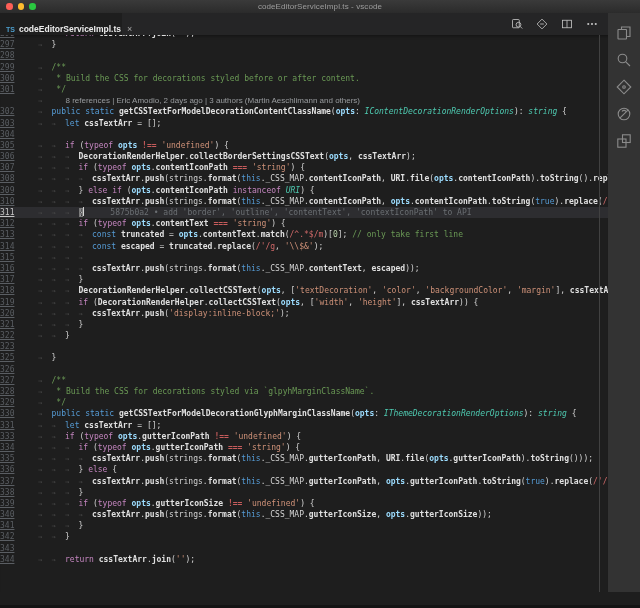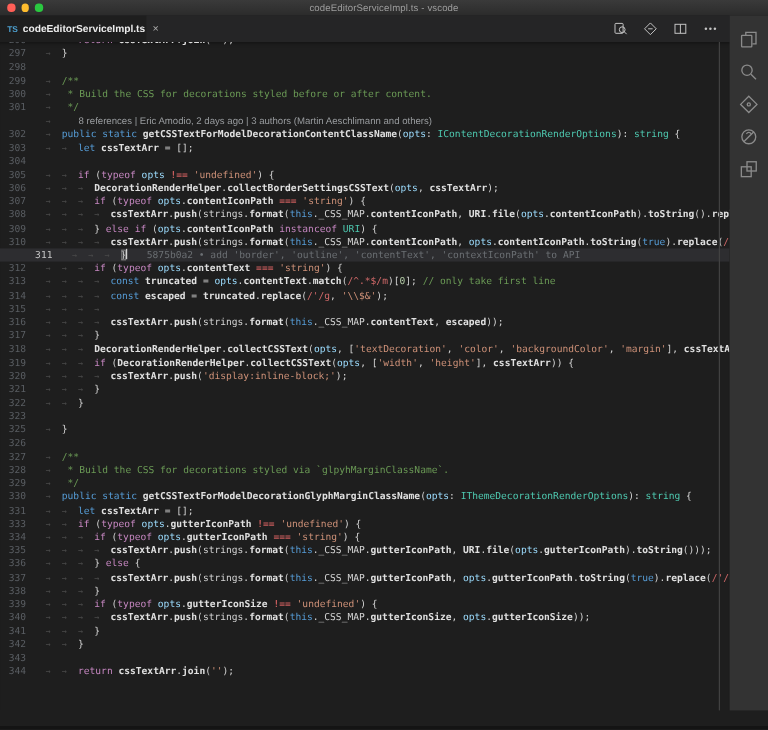--- a/index.html
+++ b/index.html
@@ -13,50 +13,50 @@
     background:linear-gradient(#3a3a3a,#2b2b2b); display:flex; align-items:center; }
   .traffic { display:flex; gap:5px; margin-left:6px; }
   .tl { width:6.5px; height:6.5px; border-radius:50%; }
   .tl.r { background:#ff5f57; } .tl.y { background:#febc2e; } .tl.g { background:#2ac840; }
   .title-text { position:absolute; left:0; right:0; text-align:center; font-size:8px;
     color:#9d9d9d; letter-spacing:.1px; }
 
   
   .tabbar { position:absolute; top:13px; left:0; width:608px; height:22px; background:#252526;
     display:flex; align-items:stretch; }
-  .tab { width:122px; background:#1e1e1e; display:flex; align-items:flex-end; gap:4px;
+  .tab { width:122px; background:#1e1e1e; display:flex; align-items:center; gap:4px;
     padding:16px 6px; }
   .ts-badge { font-size:7px; font-weight:bold; color:#4d9fce; }
   .tab-label { font-size:8.5px; font-weight:bold; color:#ededed; white-space:nowrap; }
   .tab-close { font-size:9px; color:#a6a6a6; margin-left:2px; }
   .tab-actions { margin-left:auto; display:flex; align-items:center; gap:12px; padding-right:10px; }
   .tab-actions .act { width:13px; height:13px; display:flex; align-items:center;
     justify-content:center; color:#c5c5c5; }
 
   
   .editor { position:absolute; top:35px; left:0; width:608px; height:557px; overflow:hidden;
     background:#1e1e1e; box-shadow:inset 0 4px 4px -4px rgba(0,0,0,.6); }
   .editor-content { position:absolute; top:-7px; left:0; width:608px; }
   .row { display:flex; height:11.2px; line-height:11.2px; white-space:pre; overflow:hidden;
     font-family:"DejaVu Sans Mono","Liberation Mono",monospace; font-size:8px; }
-  .row.cur { background:#2d2d30;padding-left:22px; }
-  .ln { flex:0 0 38px; text-align:center; padding-right:9px; color:#5a5e63; font-size:8px; }
+  .row.cur { background:#2d2d30; }
+  .ln { flex:0 0 38px; text-align:left; padding-right:9px; color:#5a5e63; font-size:8px;text-decoration:underline; }
   .row.cur .ln { color:#c6c6c6; }
   .code { flex:1; overflow:hidden; }
   .tabchar { display:inline-block; width:13.5px; color:#4a4a4a; font-size:7px; }
   .lens-text { color:#999c9f; font-family:"Liberation Sans",sans-serif; font-size:8px;padding-left:14px; }
   .tok { }
   .kw { color:#569cd6; } .ct { color:#c586c0;margin-top:24px; } .st { color:#ce9178; }
-  .ty { color:#4ec9b0; } .cm { color:#6a9955; } .rx { color:#d16969; }
-  .b  { color:#e0e0e0; font-weight:bold; } .pv { color:#9cdcfe; font-weight:normal; }
+  .ty { color:#4ec9b0;font-style:italic; } .cm { color:#6a9955; } .rx { color:#d16969; }
+  .b  { color:#e0e0e0; font-weight:bold; } .pv { color:#9cdcfe; font-weight:bold; }
   .op { color:#c75c5c; font-weight:bold; } .num{ color:#b5cea8; }
   .n  { color:#d4d4d4; }
   .brkt { color:#d4d4d4; outline:1px solid #7a7a7a; outline-offset:-1px; }
   .caret { display:inline-block; width:1px; height:9px; background:#d4d4d4; vertical-align:-1px; }
-  .blame { color:#6b6f73; margin-left:16px; }
+  .blame { color:#6b6f73; margin-left:26px; }
   .ruler { position:absolute; left:599px; top:35px; height:557px; width:1px; background:#414141; }
 
   
   .activitybar { position:absolute; top:13px; right:0; width:32px; height:579px; background:#333333;
     display:flex; flex-direction:column; align-items:center; padding-top:12px; gap:11px; }
   .activitybar .aicon { width:16px; height:16px; opacity:.85; }
 
   
   .statusbar { position:absolute; top:592px; left:0; width:640px; height:13px; background:#007acc;
     color:#ffffff; font-size:8px; display:flex; align-items:center; padding:0 6px;margin-top:47px; }

